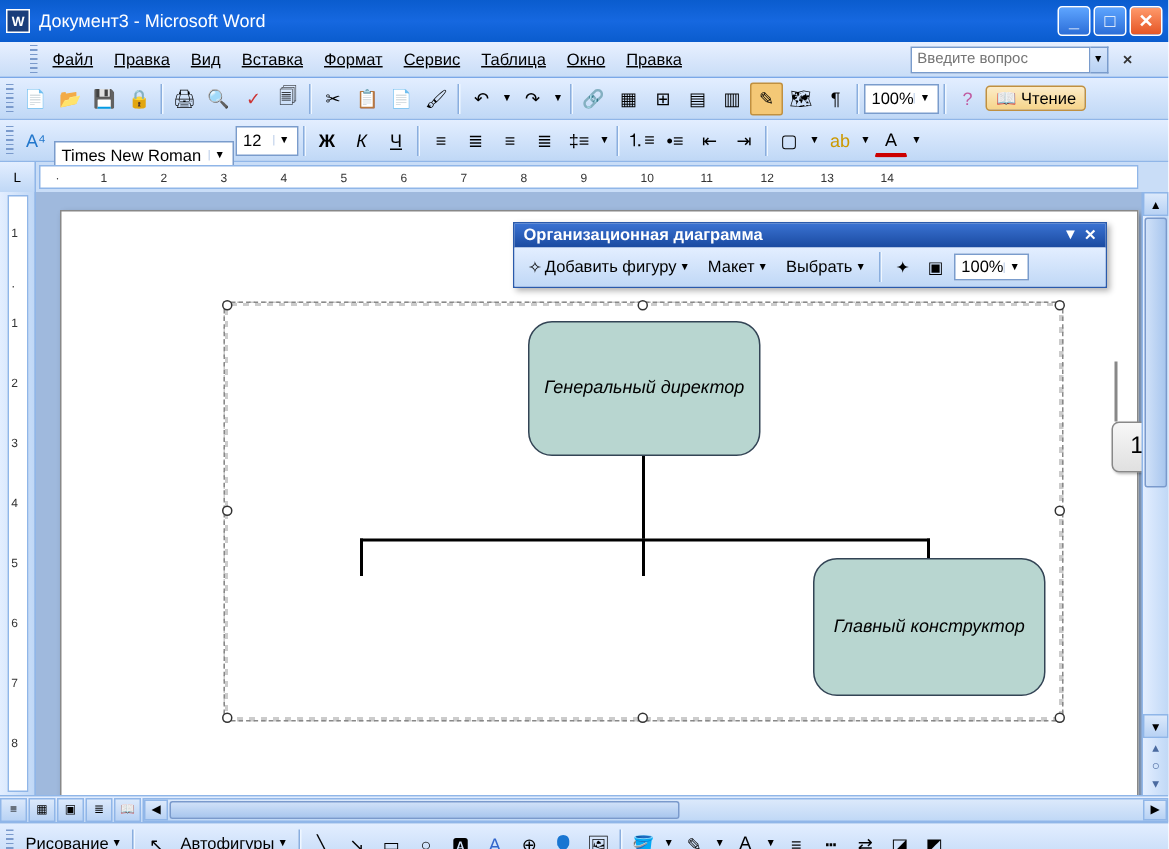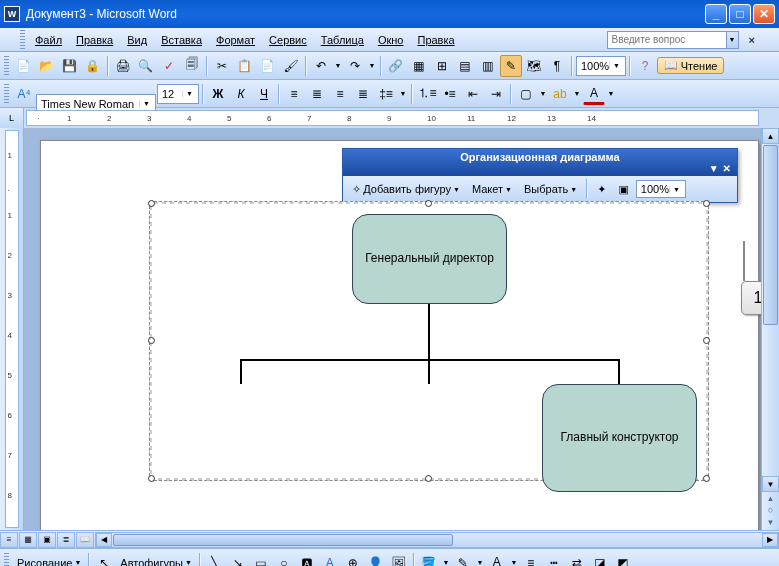--- a/index.html
+++ b/index.html
@@ -62,33 +62,33 @@
 .view-btn { width: 18px; height: 16px; border: 1px solid #90b6e8; background: linear-gradient(#dce9fb,#b8d2f4); display: flex; align-items: center; justify-content: center; font-size: 8px; margin-right: 1px; }
 .hscroll { flex: 1; height: 16px; background: linear-gradient(#dce9fb,#c0d8f6); border: 1px solid #90b6e8; display: flex; }
 .hscroll-thumb { width: 340px; background: linear-gradient(#d0e1f8,#a8c6ee); border: 1px solid #7a9acc; margin: 1px; border-radius: 2px; }
 
 
 .tb-draw { background: linear-gradient(to bottom, #e3eeff, #c0d8f6); height: 28px; display: flex; align-items: center; padding: 0 4px; border-top: 1px solid #90b6e8; gap: 1px; }
 .tb-draw .dlabel { font-size: 11px; padding: 0 4px; display: flex; align-items: center; gap: 2px; }
 
 
 .float-tb { position: absolute; left: 301px; top: 7px; width: 396px; background: linear-gradient(#dfe8f7,#c9ddf7); border: 1px solid #2a5aab; box-shadow: 2px 2px 4px rgba(0,0,0,.3); }
-.float-title { background: linear-gradient(to bottom, #3a72d2, #1a4aa0); color: #fff; font-size: 11px; padding: 2px 6px; display: flex; align-items: center; font-weight: bold; flex-direction: column; }
+.float-title { background: linear-gradient(to bottom, #3a72d2, #1a4aa0); color: #fff; font-size: 11px; padding: 2px 6px; display: flex; align-items: center; font-weight: bold; }
 .float-title .ftclose { margin-left: auto; display: flex; gap: 4px; font-size: 10px; }
 .float-body { display: flex; align-items: center; padding: 3px 4px; gap: 2px; background: linear-gradient(#e3eeff,#c0d8f6); }
 .fbtn { font-size: 11px; padding: 1px 4px; display: flex; align-items: center; gap: 2px; border: 1px solid transparent; border-radius: 2px; }
 .float-body .combo.zoom { width: 50px; height: 18px; }
 
 
 .callout { position: absolute; left: 700px; top: 100px; }
 .callout-line { width: 1px; height: 40px; border-left: 2px solid #888; margin-left: 2px; }
 .callout-box { width: 34px; height: 34px; background: linear-gradient(#f7f7f7,#e0e0e0); border: 1px solid #888; border-radius: 5px; display: flex; align-items: center; justify-content: center; font-size: 16px; box-shadow: 1px 1px 2px rgba(0,0,0,.3); }
 
 
-.diag-frame { position: absolute; left: 108px; top: 60px; width: 560px; height: 280px; border: 1px dashed #888; background: repeating-conic-gradient(#ccc 0% 25%, #fff 0% 50%) 0 0/8px 8px; padding: 2px; }
+.diag-frame { position: absolute; left: 108px; top: 60px; width: 560px; height: 280px; border: 1px dashed #888; background: repeating-conic-gradient(#ccc 0% 25%, #fff 0% 50%) 0 0/8px 8px; padding: 2px; font-style: italic; }
 .diag-inner { background: #fff; width: 100%; height: 100%; position: relative; }
 .diag-handle { position: absolute; width: 7px; height: 7px; background: #fff; border: 1px solid #333; border-radius: 50%; }
 .node { position: absolute; background: #b8d6d0; border: 1px solid #345; border-radius: 16px; display: flex; align-items: center; justify-content: center; text-align: center; font-size: 12px; line-height: 1.3; }
 .conn { position: absolute; background: #000; }
 </style>
 </head>
 <body>
 
 <div class="titlebar">
   <span class="app-icon">W</span>
@@ -284,21 +284,21 @@
           <div class="diag-handle" style="left:50%;bottom:-4px;margin-left:-4px"></div>
           <div class="diag-handle" style="right:-4px;bottom:-4px"></div>
 
           <div class="conn" style="left:276px;top:100px;width:2px;height:55px"></div>
           <div class="conn" style="left:88px;top:155px;width:380px;height:2px"></div>
           <div class="conn" style="left:88px;top:155px;width:2px;height:25px"></div>
           <div class="conn" style="left:276px;top:155px;width:2px;height:25px"></div>
           <div class="conn" style="left:466px;top:155px;width:2px;height:25px"></div>
 
           <div class="node" style="left:200px;top:10px;width:155px;height:90px">Генеральный директор</div>
-          <div class="node" style="left:390px;top:180px;width:155px;height:108px">Главный конструктор</div>
+          <div class="node" style="left:390px;top:168px;width:155px;height:92px">Главный конструктор</div>
         </div>
       </div>
     </div>
   </div>
 
   <div class="scrollbar-v">
     <div class="sb-btn">▲</div>
     <div class="sb-thumb"></div>
     <div class="sb-gap"></div>
     <div class="sb-btn">▼</div>

